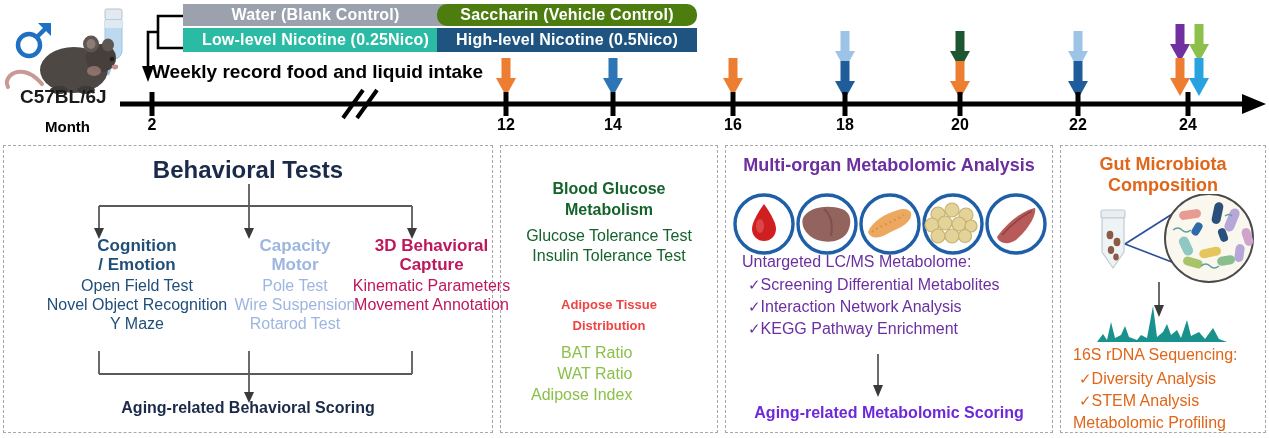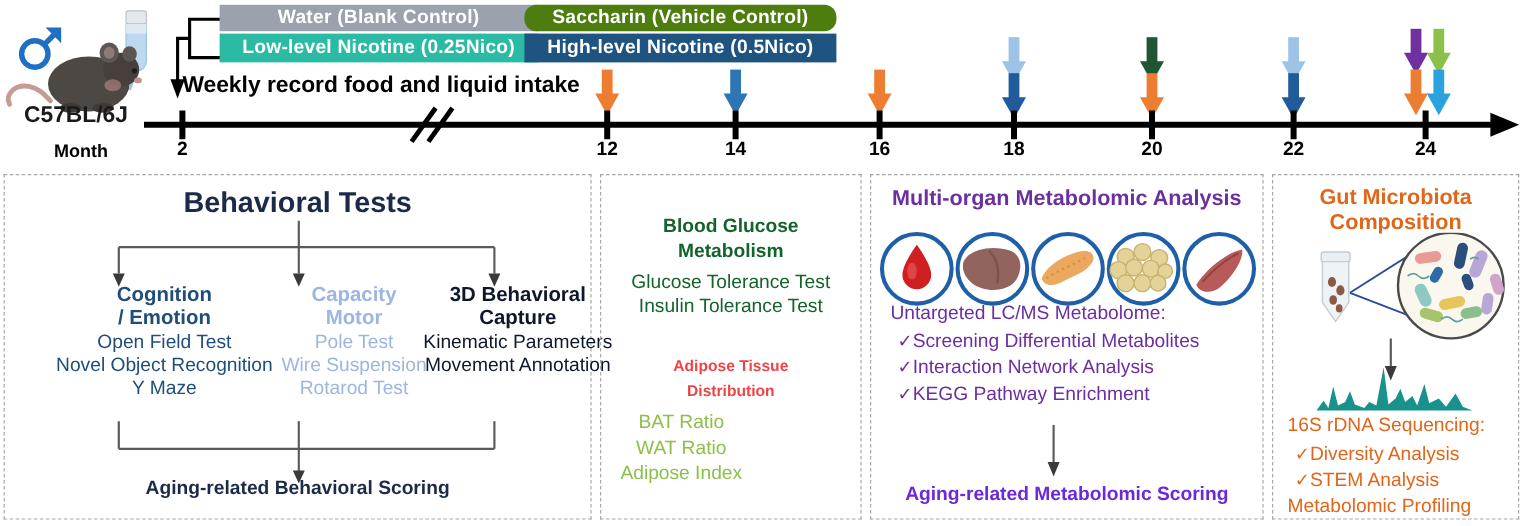--- a/index.html
+++ b/index.html
@@ -50,30 +50,30 @@
 
   .ptitle{position:absolute;width:100%;text-align:center;font-weight:bold;}
 
   
   #bt-title{top:10px;font-size:24px;color:#1b2a49;}
   .bt-col{position:absolute;text-align:center;}
   .bt-head{font-weight:bold;font-size:17px;line-height:19px;}
   .bt-items{font-size:16px;line-height:19px;margin-top:2px;}
   #bt-col1{left:-22px;top:90px;width:310px;color:#1f4e79;}
   #bt-col2{left:196px;top:90px;width:190px;color:#9db6df;}
-  #bt-col3{left:340px;top:90px;width:175px;color:#0f172a;}
+  #bt-col3{left:340px;top:90px;width:175px;color:#be185d;}
   #bt-score{top:253px;font-size:16px;color:#1b2a49;font-weight:bold;}
   #bt-arrows{position:absolute;left:0;top:0;}
 
   
   #gl-title{top:32px;font-size:16px;color:#14632b;line-height:21px;}
   #gl-items{position:absolute;top:80px;width:100%;text-align:center;font-size:16px;
     color:#14632b;line-height:20px;}
   #ad-title{top:148px;font-size:13px;color:#ef4444;line-height:21px;}
-  #ad-items{position:absolute;top:196px;left:16px;text-align:center;font-size:16px;
+  #ad-items{position:absolute;top:196px;left:30px;text-align:right;font-size:16px;
     color:#8cc04a;line-height:21px;}
 
   
   #mo-title{top:9px;font-size:18px;color:#6b2fa0;}
   #mo-organs{position:absolute;top:46px;left:6px;}
   #mo-lead{position:absolute;top:107px;left:16px;font-size:16px;color:#6b2fa0;}
   #mo-list{position:absolute;top:128px;left:22px;font-size:16px;color:#6b2fa0;line-height:22px;}
   #mo-arrow{position:absolute;left:142px;top:208px;}
   #mo-score{top:258px;font-size:16px;color:#6d28d9;}
 

